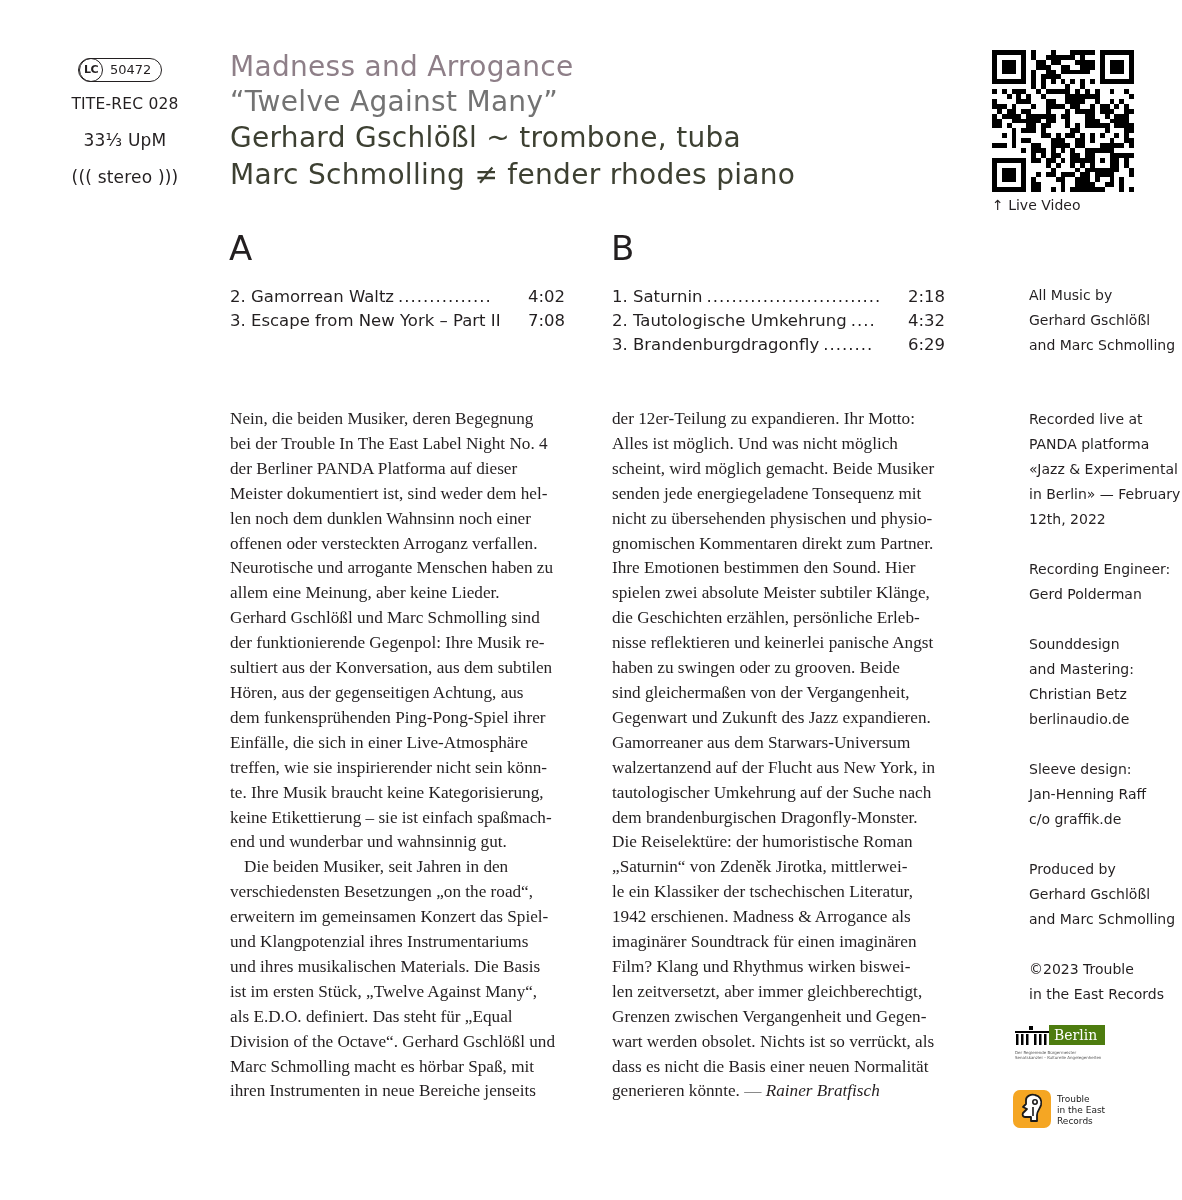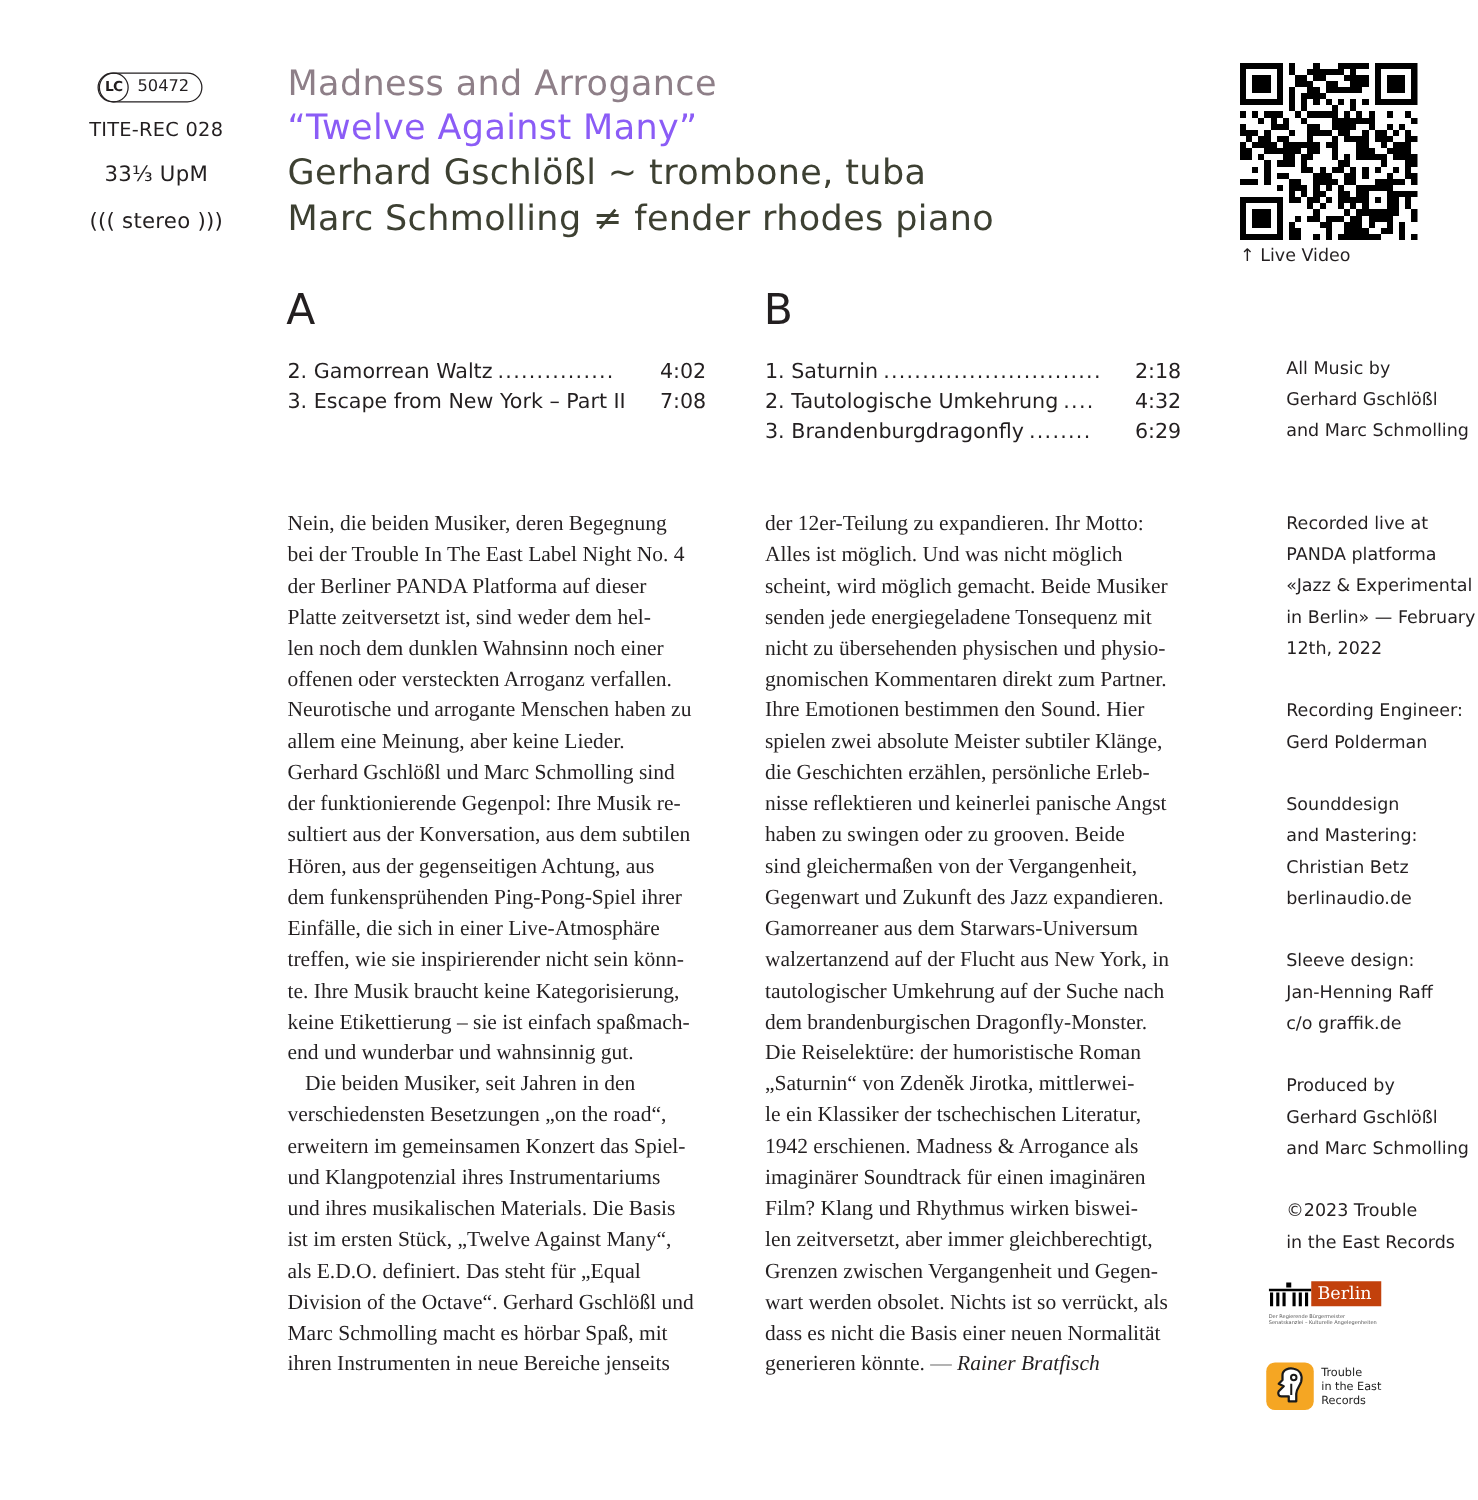--- a/index.html
+++ b/index.html
@@ -12,21 +12,21 @@
     #lc-circle { position: absolute; left: 0px; top: -1.5px; width: 24px; height: 24px; border: 1.5px solid #231f20; border-radius: 50%; box-sizing: border-box; font-size: 11px; font-weight: bold; text-align: center; line-height: 21px; letter-spacing: -0.5px; }
     #lc-num { position: absolute; left: 31px; top: 3px; font-size: 13px; }
     .left-line { position: absolute; left: 60px; width: 130px; text-align: center; font-size: 15.5px; letter-spacing: 0.2px; }
     #catalog { top: 95px; }
     #speed { top: 130px; font-size: 17px; }
     #stereo { top: 167px; font-size: 17px; }
 
     
     .title-line { position: absolute; left: 230px; font-size: 28px; letter-spacing: 0.3px; white-space: nowrap; line-height: 1; }
     #t1 { top: 53px; color: #8e7f88; }
-    #t2 { top: 88px; color: #8b5cf6; }
+    #t2 { top: 88px; color: #737373; }
     #t3 { top: 124px; color: #3d4032; }
     #t4 { top: 161px; color: #3d4032; }
 
     
     #qr { position: absolute; left: 992px; top: 50px; width: 142px; height: 142px; }
     #qr svg { display: block; }
     #qr-caption { position: absolute; left: 992px; top: 197px; font-size: 14px; white-space: nowrap; }
 
     
     .side-letter { position: absolute; top: 231px; font-size: 34px; line-height: 1; }
@@ -52,21 +52,21 @@
     #notes-col1 { left: 230px; width: 346px; }
     #notes-col2 { left: 612px; width: 352px; }
     .notes .nl { white-space: nowrap; }
     .indent { padding-left: 14px; }
     .author { font-style: italic; }
     .dash { color: #777; }
 
     
     #berlin-logo { position: absolute; left: 1015px; top: 1024px; width: 90px; height: 42px; }
     #berlin-mark { position: absolute; left: 0; top: 0; width: 90px; height: 22px; }
-    #berlin-word { position: absolute; left: 34px; top: 1px; width: 56px; height: 20px; background: #c2410c; color: #fff; font-family: "DejaVu Serif", serif; font-size: 14px; line-height: 20px; text-indent: 5px; }
+    #berlin-word { position: absolute; left: 34px; top: 1px; width: 56px; height: 20px; background: #4d7c0f; color: #fff; font-family: "DejaVu Serif", serif; font-size: 14px; line-height: 20px; text-indent: 5px; }
     #berlin-sub { position: absolute; left: 0; top: 26px; font-size: 4px; line-height: 5px; color: #555; white-space: nowrap; }
     #trouble-logo { position: absolute; left: 1013px; top: 1090px; width: 95px; height: 40px; padding-left: 45px; }
     #trouble-icon { position: absolute; left: 0; top: 0; width: 38px; height: 38px; background: #f5a623; border-radius: 7px; }
     #trouble-text { position: absolute; left: 44px; top: 4px; font-size: 9px; line-height: 11px; color: #222; white-space: nowrap; }
   </style>
 </head>
 <body>
 
 <div id="lc-box" class="sans">
   <div id="lc-circle">LC</div>
@@ -594,21 +594,21 @@
     <div class="credit-block">
       <div>©2023 Trouble</div>
       <div>in the East Records</div>
     </div>
   </div>
 
 <div id="notes-col1" class="notes serif">
     <div class="nl">Nein, die beiden Musiker, deren Begegnung</div>
     <div class="nl">bei der Trouble In The East Label Night No. 4</div>
     <div class="nl">der Berliner PANDA Platforma auf dieser</div>
-    <div class="nl">Platte zeitversetzt ist, sind weder dem hel-</div>
+    <div class="nl">Meister dokumentiert ist, sind weder dem hel-</div>
     <div class="nl">len noch dem dunklen Wahnsinn noch einer</div>
     <div class="nl">offenen oder versteckten Arroganz verfallen.</div>
     <div class="nl">Neurotische und arrogante Menschen haben zu</div>
     <div class="nl">allem eine Meinung, aber keine Lieder.</div>
     <div class="nl">Gerhard Gschlößl und Marc Schmolling sind</div>
     <div class="nl">der funktionierende Gegenpol: Ihre Musik re-</div>
     <div class="nl">sultiert aus der Konversation, aus dem subtilen</div>
     <div class="nl">Hören, aus der gegenseitigen Achtung, aus</div>
     <div class="nl">dem funkensprühenden Ping-Pong-Spiel ihrer</div>
     <div class="nl">Einfälle, die sich in einer Live-Atmosphäre</div>

